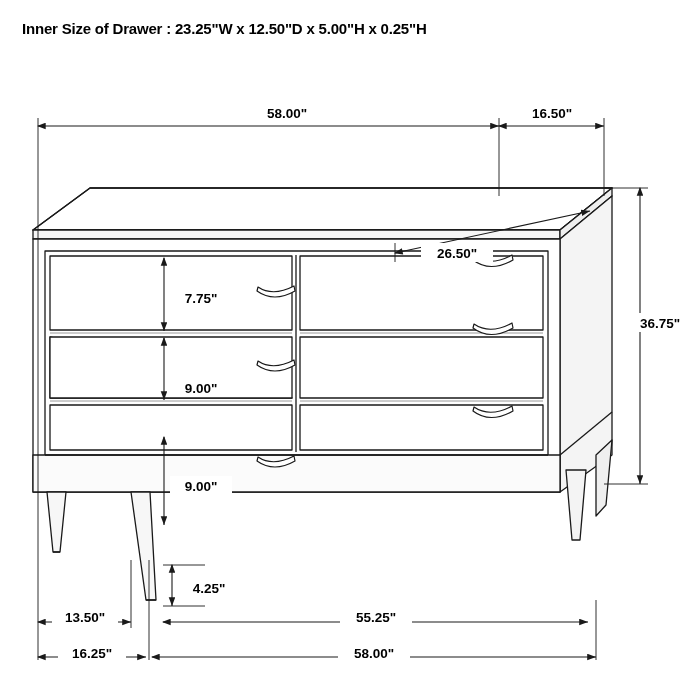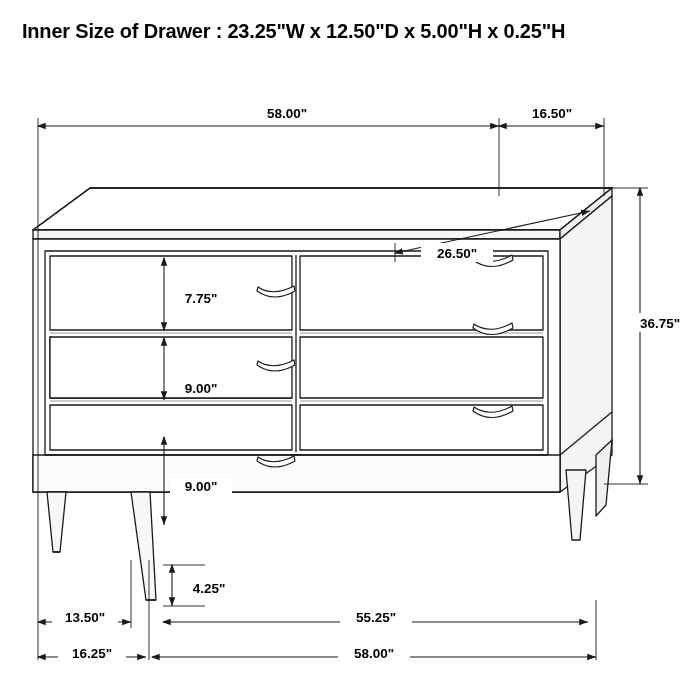--- a/index.html
+++ b/index.html
@@ -16,21 +16,21 @@
   }
   #stage {
     position: relative;
     width: 700px;
     height: 700px;
   }
   #title {
     position: absolute;
     left: 22px;
     top: 20px;
-    font-size: 20px;
+    font-size: 15px;
     font-weight: bold;
     letter-spacing: -0.2px;
     white-space: nowrap;
   }
   svg {
     position: absolute;
     left: 0;
     top: 0;
   }
   .dimtext {

